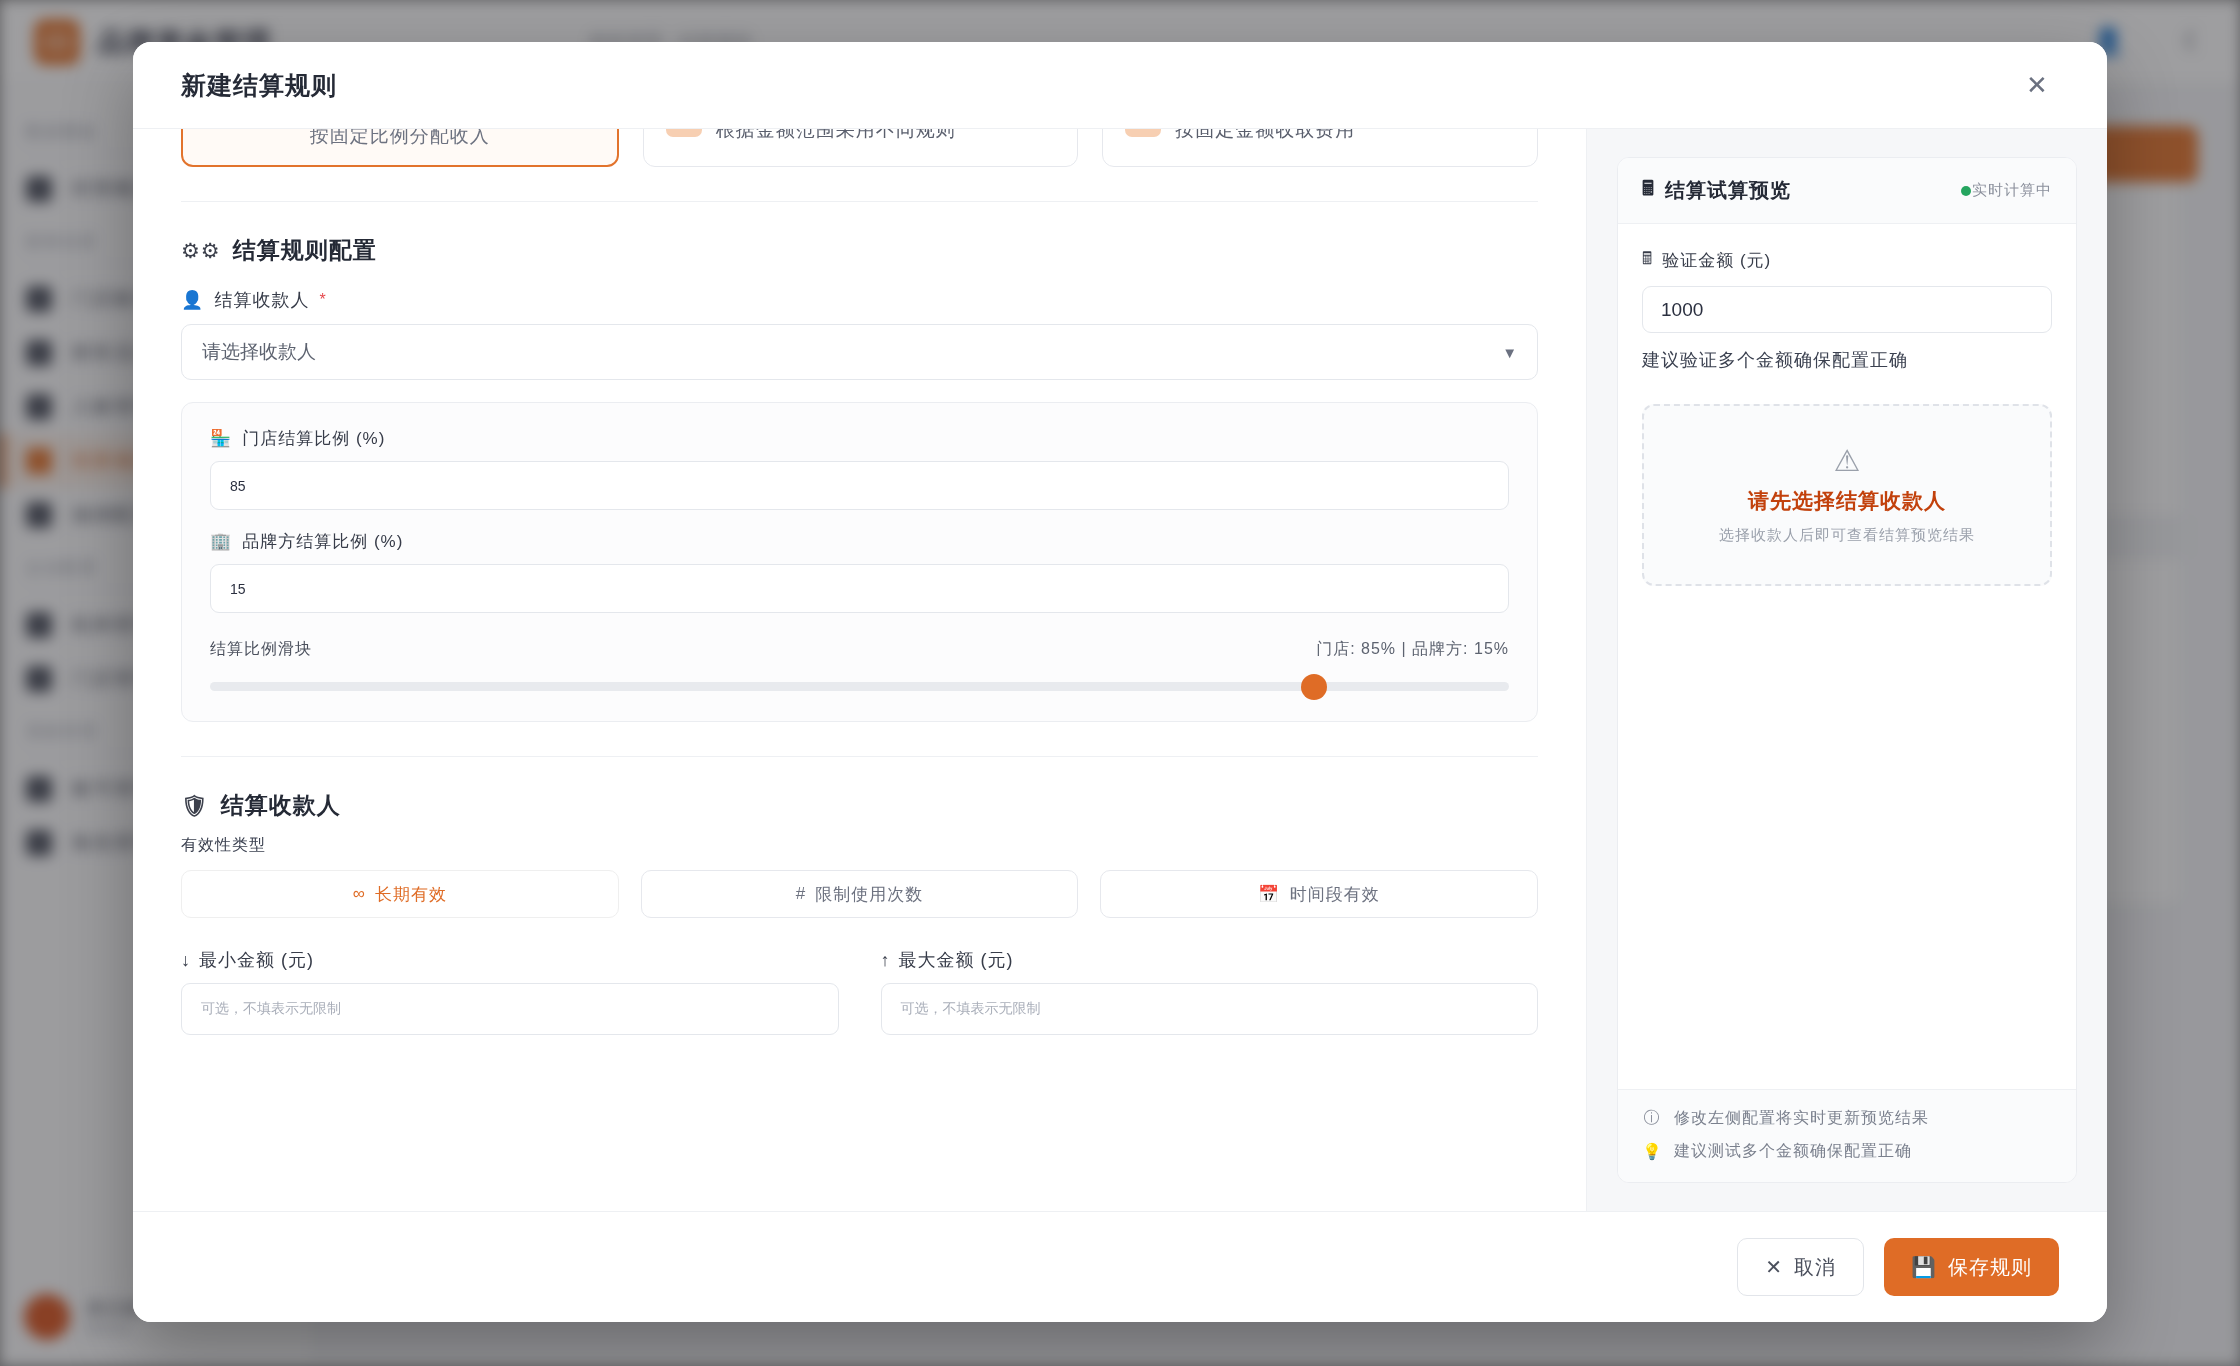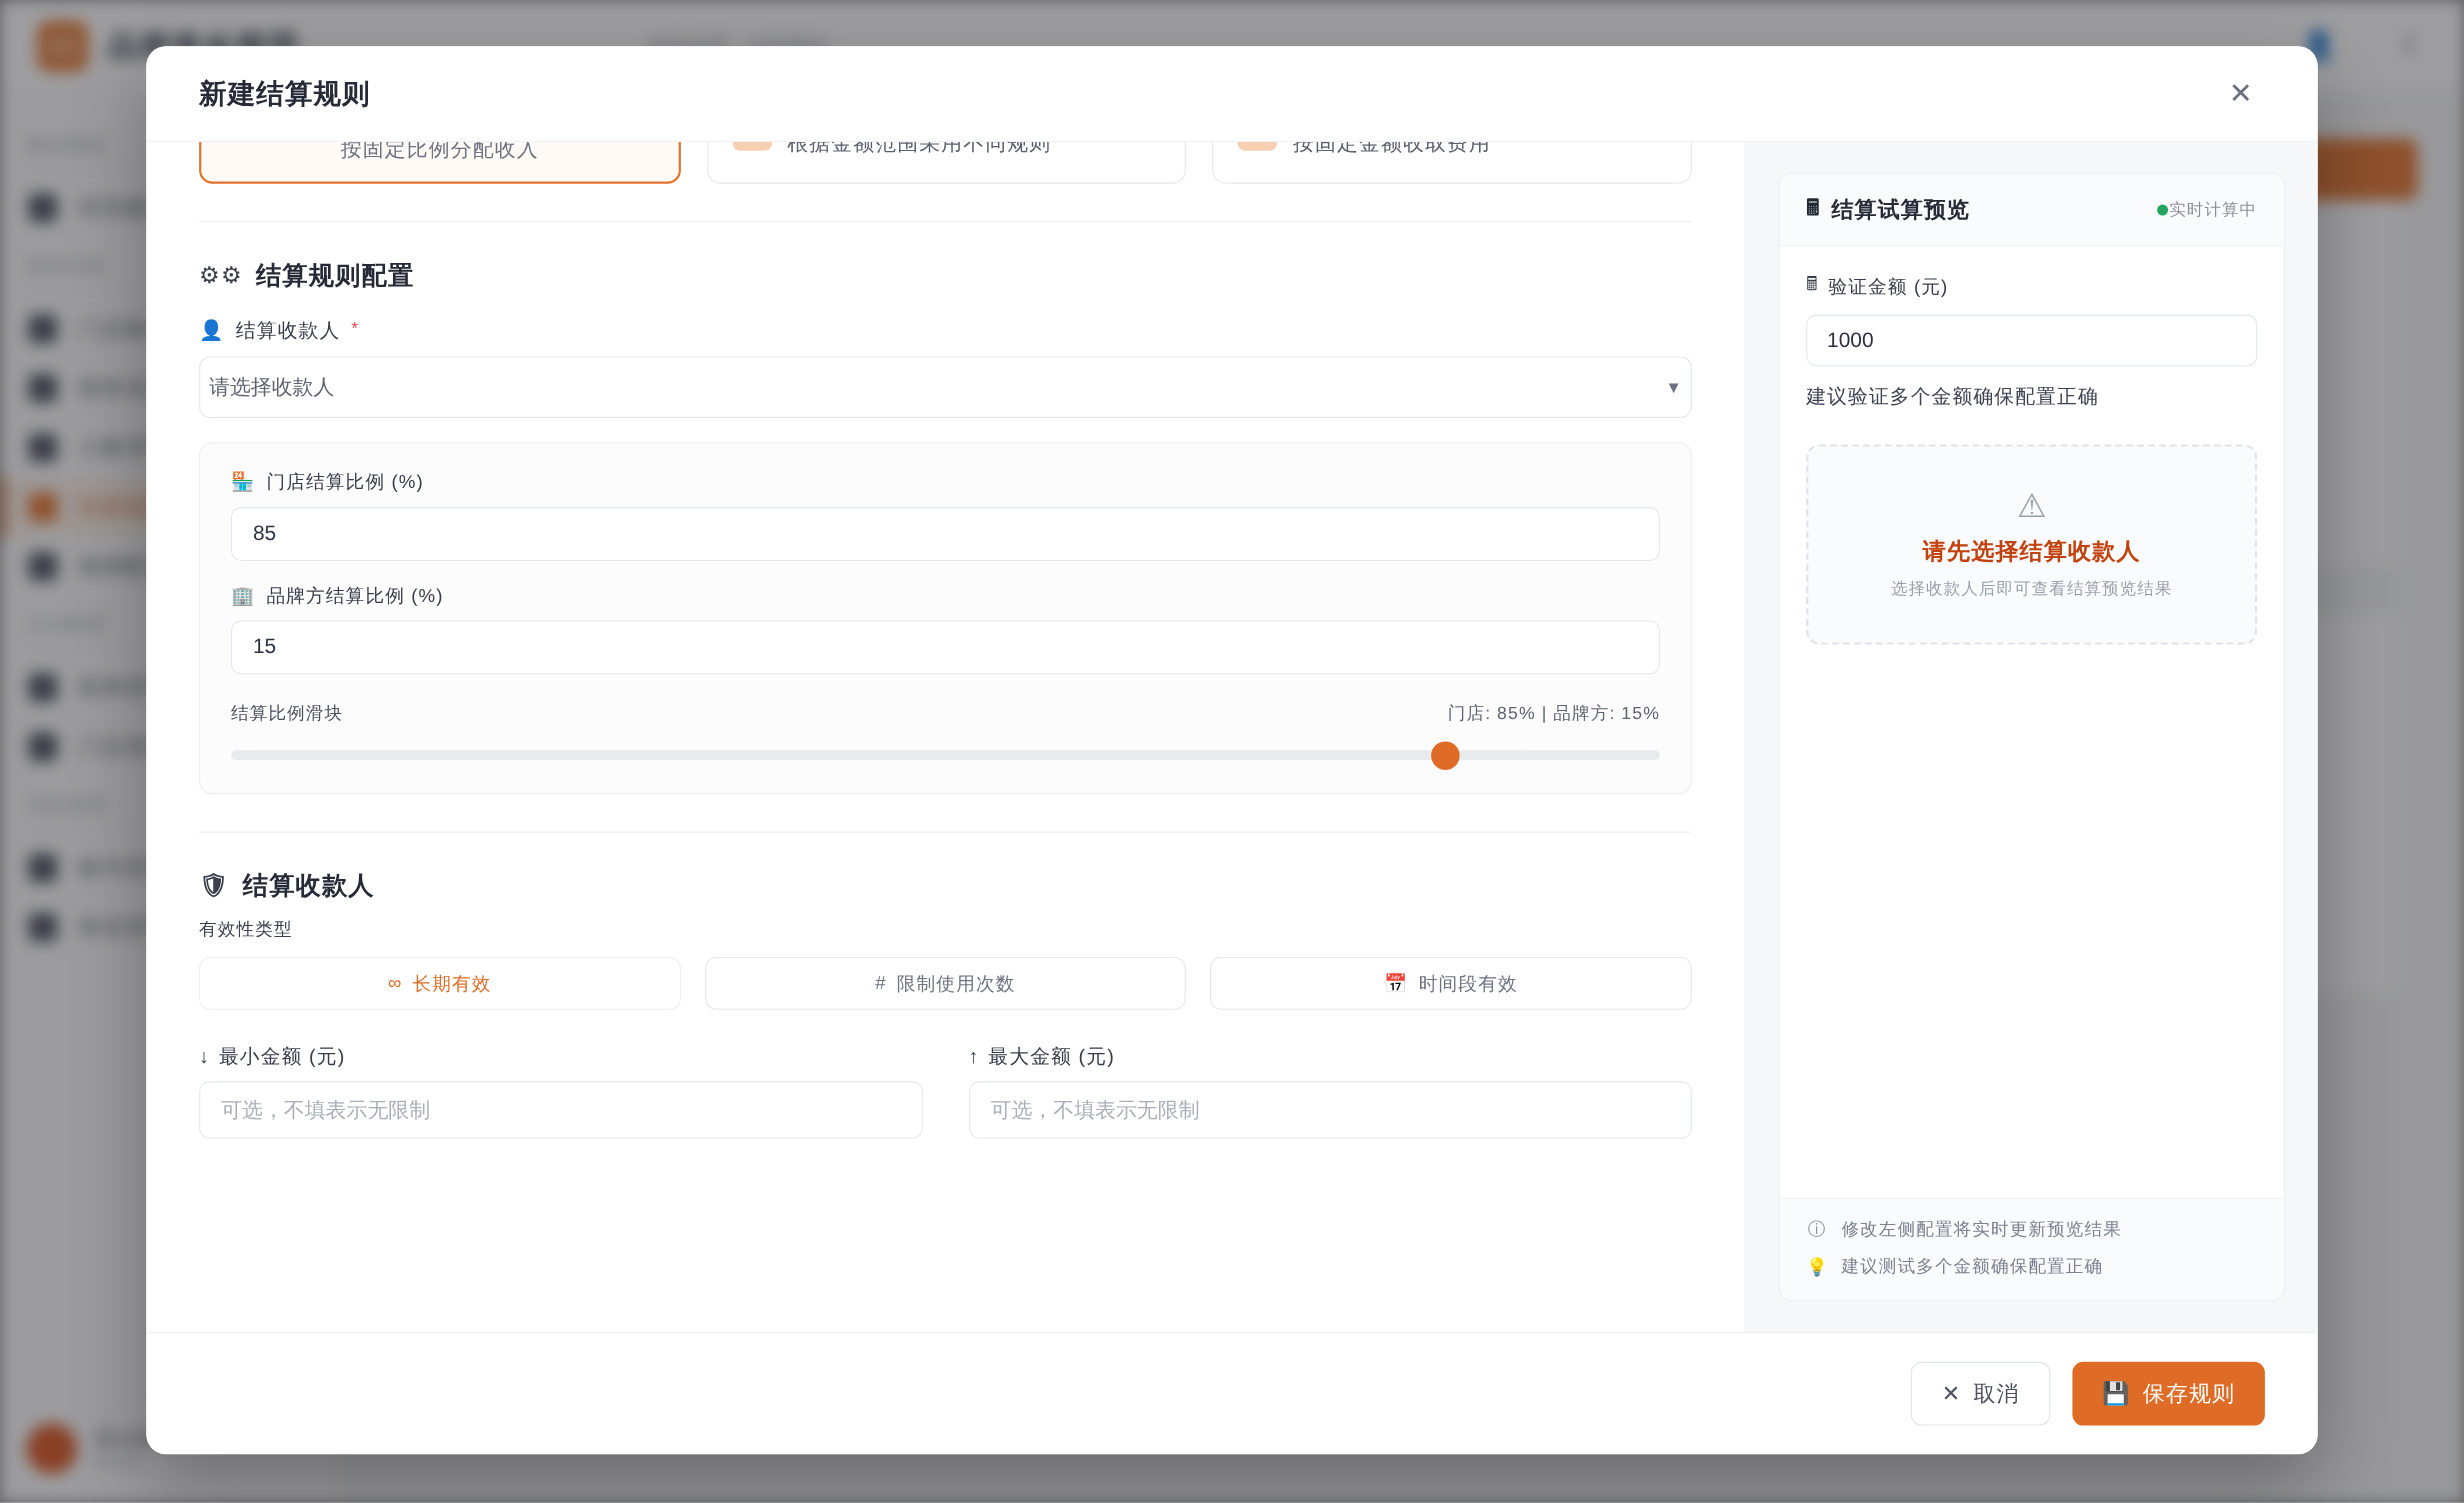--- a/index.html
+++ b/index.html
@@ -119,41 +119,41 @@
   .sec-ic { font-size: 21px; color: #3c404c; line-height: 1; }
 
   .field-label {
     display: flex; align-items: center; gap: 10px;
     font-size: 18px; color: #373c49; margin-top: 22px; letter-spacing: 1px;
   }
   .req { color: #e5484d; font-size: 16px; }
 
   .select-box {
     margin-top: 12px; height: 56px; border: 1px solid #e4e7ec; border-radius: 10px;
-    display: flex; align-items: center; padding: 0 8px; font-size: 19px; color: #5d6370;
+    display: flex; align-items: center; padding: 0 20px; font-size: 19px; color: #5d6370;
     background: #fff; position: relative;
   }
   .select-box .chev {
     margin-left: auto; font-size: 15px; color: #6b7180;
   }
   .hint { font-size: 15px; color: #9aa0ab; margin-top: 13px; letter-spacing: 1px; }
 
   .ratio-card {
     margin-top: 22px; border: 1px solid #ebedf1; border-radius: 12px;
     background: #fcfcfd; padding: 24px 28px 30px 28px;
   }
   .sub-label {
     display: flex; align-items: center; gap: 10px;
     font-size: 17px; color: #373c49; letter-spacing: 1px;
   }
   .sub-label .ic { font-size: 17px; color: #2b2f3a; }
   .text-input {
     margin-top: 11px; height: 49px; border: 1px solid #e4e7ec; border-radius: 9px;
     background: #fff; display: flex; align-items: center; padding: 0 19px;
-    font-size: 19px; color: #2b3040;
+    font-size: 14px; color: #2b3040;
   }
   .text-input.ph { color: #a9aeb9; }
   .slider-row {
     display: flex; align-items: baseline; margin-top: 26px;
   }
   .slider-title { font-size: 16px; color: #4b505d; letter-spacing: 1px; }
   .slider-val { margin-left: auto; font-size: 16px; color: #5d6370; letter-spacing: 1px; }
   .slider-track {
     position: relative; margin-top: 22px; height: 9px; border-radius: 5px; background: #e8eaee;
   }

